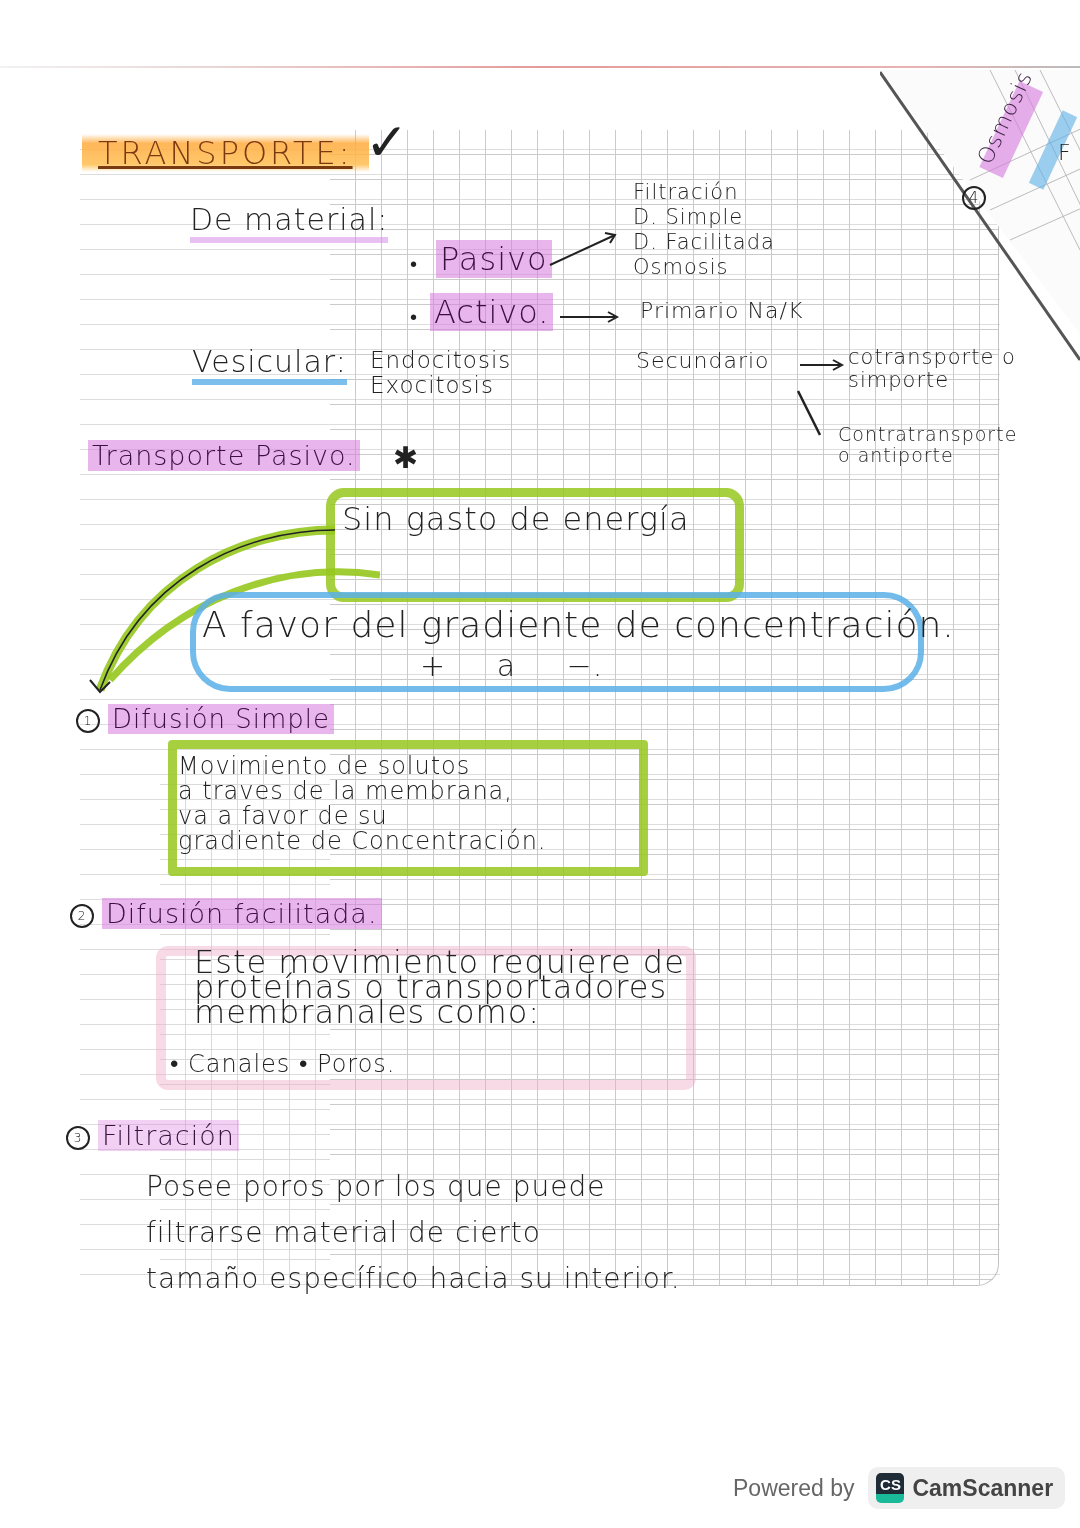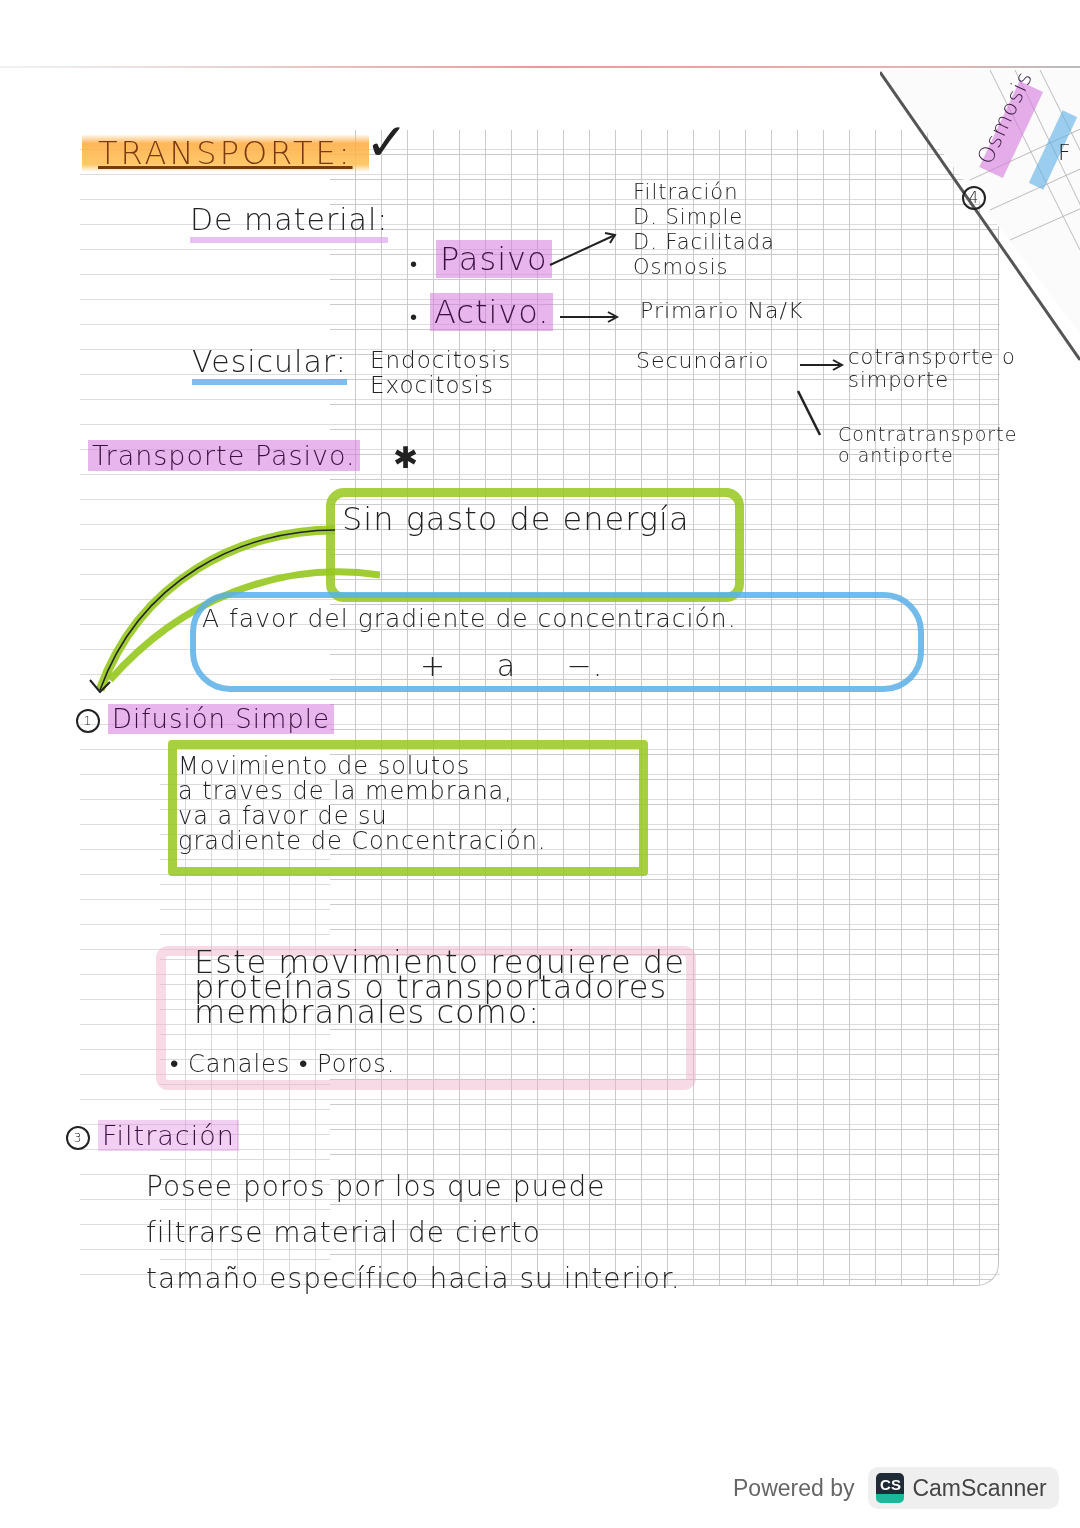--- a/index.html
+++ b/index.html
@@ -35,21 +35,21 @@
   .green-box{position:absolute;border:9px solid rgba(150,200,30,.85);border-radius:18px;}
   .blue-box{position:absolute;border:6px solid rgba(90,175,230,.85);border-radius:40px;}
   .pink-box{position:absolute;border:10px solid rgba(240,170,200,.45);border-radius:12px;}
   .circle-num{display:inline-block;width:20px;height:20px;border:2px solid #222;border-radius:50%;
               font-size:12px;text-align:center;line-height:20px;margin-right:8px;vertical-align:middle;}
   .footer{position:absolute;left:733px;top:1465px;height:46px;display:flex;align-items:center;}
   .powered{font-family:"Liberation Sans", sans-serif;font-size:23px;color:#666;margin-right:14px;}
   .cs-pill{display:flex;align-items:center;background:#efefef;border-radius:10px;padding:6px 12px 6px 8px;}
   .cs-logo{width:28px;height:30px;border-radius:5px;background:linear-gradient(180deg,#1f2b36 0%,#1f2b36 70%,#19b99a 70%,#19b99a 100%);
            color:#fff;font-family:"Liberation Sans", sans-serif;font-weight:bold;font-size:15px;text-align:center;line-height:24px;margin-right:8px;}
-  .cs-name{font-family:"Liberation Sans", sans-serif;font-size:23px;color:#444;font-weight:normal;}
+  .cs-name{font-family:"Liberation Sans", sans-serif;font-size:23px;color:#444;font-weight:bold;}
 </style>
 </head>
 <body>
 
 <div class="page">
   <div class="topline"></div>
   <div class="hlines"></div>
   <div class="grid"></div>
   <div class="grid2"></div>
 
@@ -122,34 +122,37 @@
   <div class="green-box" style="left:326px;top:488px;width:400px;height:96px;"></div>
   <svg style="position:absolute;left:80px;top:520px;" width="300" height="180">
     <path d="M255,10 C160,10 60,60 20,170" fill="none" stroke="rgba(150,200,30,.9)" stroke-width="9"></path>
     <path d="M300,55 C200,40 100,80 30,160" fill="none" stroke="rgba(150,200,30,.9)" stroke-width="7"></path>
     <path d="M255,10 C160,10 60,60 20,170" fill="none" stroke="#222" stroke-width="1.5"></path>
     <polyline points="10,160 20,172 30,162" fill="none" stroke="#222" stroke-width="2"></polyline>
   </svg>
   <span class="hand" style="left:342px;top:500px;font-size:32px;">Sin gasto de energía</span>
 
   <div class="blue-box" style="left:190px;top:592px;width:722px;height:88px;"></div>
-  <span class="hand" style="left:202px;top:604px;font-size:25px;">A favor del gradiente de concentración.</span>
+  <span class="hand" style="left:202px;top:604px;font-size:36px;">A favor del gradiente de concentración.</span>
   <span class="hand" style="left:420px;top:648px;font-size:30px;word-spacing:40px;">+ a −.</span>
 
   <div class="hand" style="left:76px;top:704px;font-size:26px;">
     <span class="circle-num">1</span><span class="hl-purple" style="padding:0 4px;color:#3a1040;">Difusión Simple</span>
   </div>
   <div class="green-box" style="left:168px;top:740px;width:462px;height:118px;border-radius:4px;"></div>
   <div style="position:absolute;left:178px;top:754px;font-size:24px;line-height:25px;">
     <div class="hand" style="position:static">Movimiento de solutos</div>
     <div class="hand" style="position:static">a traves de la membrana,</div>
     <div class="hand" style="position:static">va a favor de su</div>
     <div class="hand" style="position:static">gradiente de Concentración.</div>
   </div>
 
+  <div class="hand" style="left:70px;top:898px;font-size:27px;">
+    <span class="circle-num">2</span><span class="hl-purple" style="padding:0 4px;color:#3a1040;">Difusión facilitada.</span>
+  </div>
   <div class="pink-box" style="left:156px;top:946px;width:520px;height:124px;"></div>
   <div style="position:absolute;left:194px;top:950px;font-size:32px;line-height:25px;">
     <div class="hand" style="position:static">Este movimiento requiere de</div>
     <div class="hand" style="position:static">proteínas o transportadores</div>
     <div class="hand" style="position:static">membranales como:</div>
   </div>
   <span class="hand" style="left:170px;top:1050px;font-size:24px;">• Canales  • Poros.</span>
 
   <div class="hand" style="left:66px;top:1120px;font-size:27px;">
     <span class="circle-num">3</span><span class="hl-purple" style="padding:0 4px;color:#3a1040;background:rgba(214,120,220,.35);">Filtración</span>

